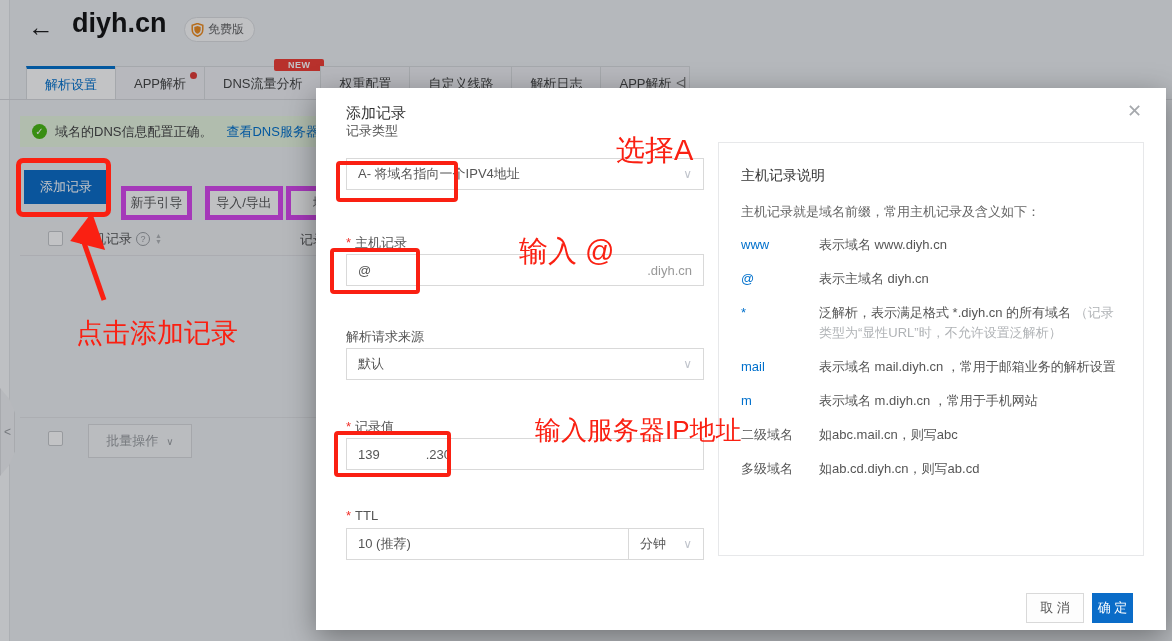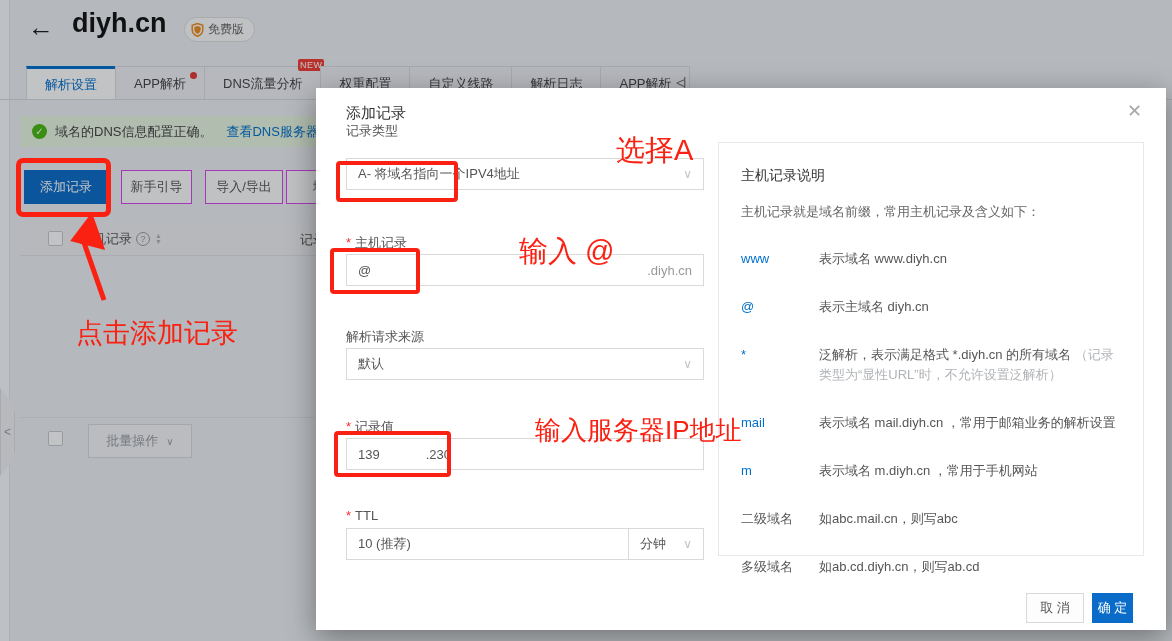--- a/index.html
+++ b/index.html
@@ -15,34 +15,34 @@
   .hdr-title { position:absolute; left:72px; top:8px; font-size:27px; font-weight:bold; color:#121212; }
   .hdr-badge { position:absolute; left:184px; top:17px; height:25px; padding:0 10px 0 6px; border:1px solid #dcdee1; border-radius:13px;
     background:#fcfcfd; display:flex; align-items:center; gap:4px; font-size:12px; color:#666; }
   .shield { width:13px; height:14px; }
 
   .tabs { position:absolute; left:26px; top:66px; height:34px; display:flex; }
   .tab { position:relative; padding:0 18px; border:1px solid #d9dbde; border-bottom:none; margin-right:-1px; background:#f0f1f4;
     font-size:13px; color:#444; display:flex; align-items:center; cursor:pointer; }
   .tab.active { background:#fff; color:#0070cc; border-top:3px solid #0070cc; }
   .tab-dot { position:absolute; top:5px; right:7px; width:7px; height:7px; border-radius:50%; background:#e23a35; }
-  .tab-new { position:absolute; top:-8px; right:-4px; background:#f23d33; color:#fff; font-size:9px; font-weight:normal;
-    padding:1px 2px; border-radius:2px; letter-spacing:.5px; }
+  .tab-new { position:absolute; top:-8px; right:-4px; background:#f23d33; color:#fff; font-size:9px; font-weight:bold;
+    padding:1px 14px; border-radius:2px; letter-spacing:.5px; }
   .tabline { position:absolute; left:0; top:99px; width:1172px; height:1px; background:#d7d9dc; }
   .tabs-collapse { position:absolute; left:676px; top:74px; font-size:15px; color:#777; letter-spacing:-2px; cursor:pointer; }
 
   .notice { position:absolute; left:20px; top:116px; width:1132px; height:31px; background:#e9f7e1; display:flex; align-items:center;
     padding-left:12px; font-size:13px; color:#444; }
   .check-ic { width:15px; height:15px; border-radius:50%; background:#49b812; color:#fff; font-size:10px; line-height:15px;
     text-align:center; margin-right:8px; flex:0 0 auto; }
   .notice a { color:#0070cc; text-decoration:none; margin-left:14px; cursor:pointer; }
 
   .btn { position:absolute; top:170px; height:34px; display:flex; align-items:center; justify-content:center; font-size:13px; cursor:pointer; }
   .btn-primary { background:#0a6cc8; color:#fff; }
-  .btn-plain { background:#fcfcfd; border:1px solid #d946ef; color:#555; }
+  .btn-plain { background:#fcfcfd; border:5px solid #d946ef; color:#555;margin-top:16px; }
   .b-add { left:24px; width:84px; }
   .b-guide { left:121px; width:71px; }
   .b-impexp { left:205px; width:78px; }
   .b-domain { left:286px; width:80px; }
 
   .thead { position:absolute; left:20px; top:222px; width:1132px; height:34px; background:#eff0f2; border-bottom:1px solid #e0e1e4;
     display:flex; align-items:center; padding-left:28px; font-size:13px; color:#555; }
   .cbx { width:15px; height:15px; background:#fff; border:1px solid #c6c8cb; border-radius:2px; flex:0 0 auto; cursor:pointer; }
   .thead .lbl { margin-left:17px; }
   .q-ic { display:inline-block; width:14px; height:14px; border:1px solid #9a9da1; border-radius:50%; font-size:9px; line-height:13px;
@@ -70,21 +70,21 @@
   .ctrl .chev { margin-left:auto; color:#c0c4cc; font-size:12px; }
   .ctrl .suffix { margin-left:auto; color:#999; }
   .select { cursor:pointer; }
   .gap-blur { display:inline-block; width:46px; }
   .ttl-input { width:283px; }
   .ttl-unit { left:312px; width:76px; cursor:pointer; }
 
   .help { position:absolute; left:402px; top:54px; width:426px; height:414px; border:1px solid #e7e8ea; background:#fff; padding:24px 22px; }
   .h-title { font-size:14px; color:#333; }
   .h-intro { margin-top:18px; font-size:13px; color:#666; }
-  .h-row { display:flex; margin-top:28px; font-size:13px; line-height:20px; }
+  .h-row { display:flex; margin-top:14px; font-size:13px; line-height:20px; }
   .h-key { flex:0 0 78px; color:#555; }
   .h-key.link { color:#0070cc; }
   .h-desc { flex:1; color:#555; }
   .h-note { color:#b0b3b6; }
 
   .m-btn { position:absolute; top:505px; height:30px; display:flex; align-items:center; justify-content:center; font-size:13px; cursor:pointer; }
   .m-cancel { left:710px; width:58px; background:#fdfdfd; border:1px solid #d9d9d9; color:#555; }
   .m-ok { left:776px; width:41px; background:#0a6cc8; color:#fff; }
   .rbox { position:absolute; border:5px solid #fa2012; border-radius:7px; z-index:20; pointer-events:none; }
   .rb-add { left:16px; top:158px; width:95px; height:59px; }

